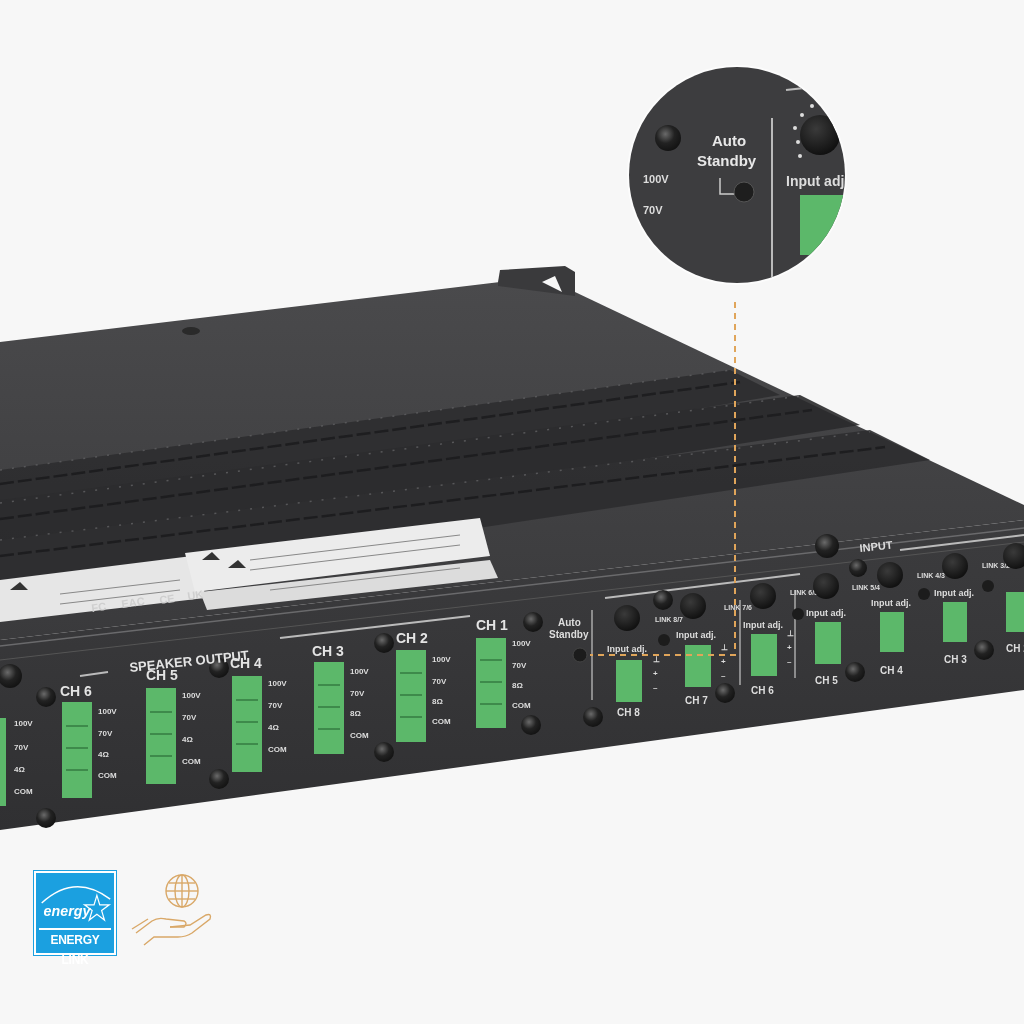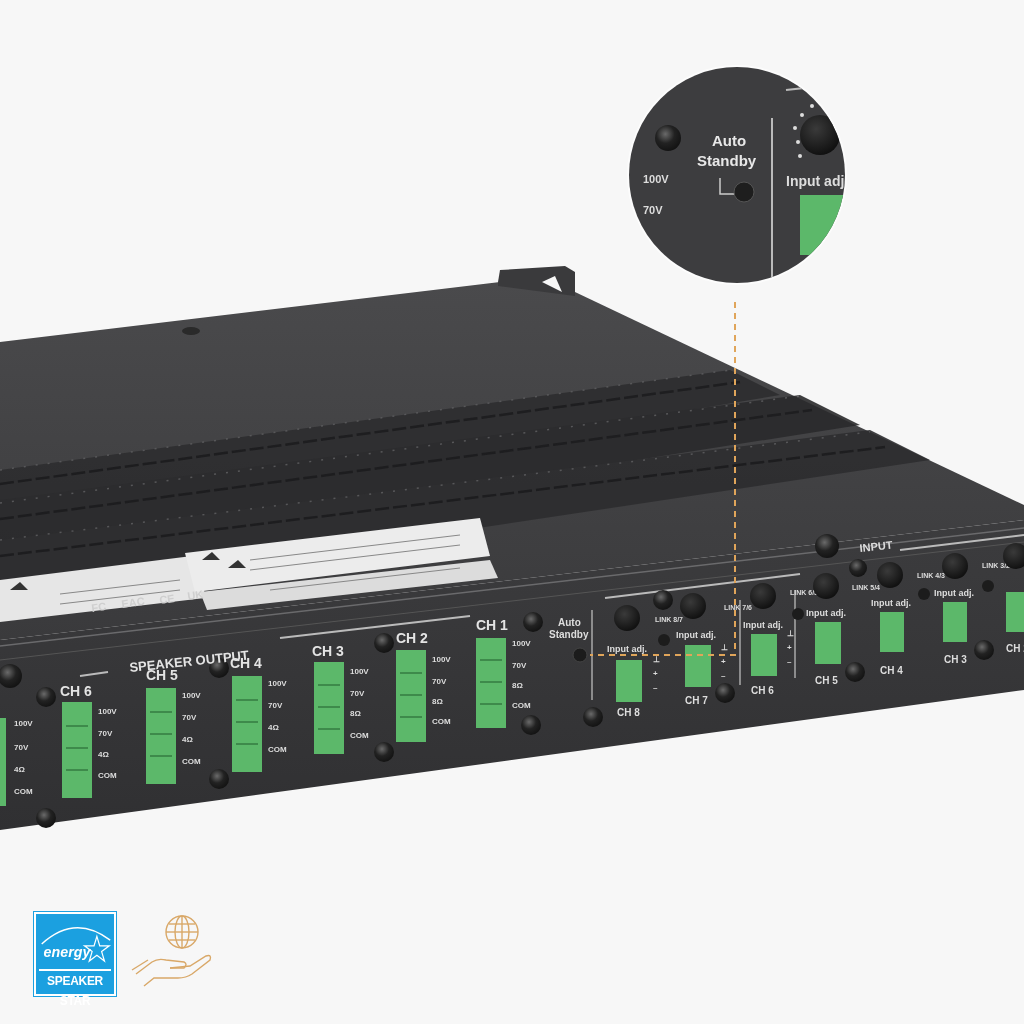--- a/index.html
+++ b/index.html
@@ -1,19 +1,19 @@
 <!DOCTYPE html>
 <html><head>
 <meta charset="utf-8">
 <style>
   html,body{margin:0;padding:0;}
   body{width:1024px;height:1024px;background:#f7f7f7;position:relative;overflow:hidden;font-family:"Liberation Sans",sans-serif;}
   .stage{position:absolute;left:0;top:0;width:1024px;height:1024px;}
   svg text{font-family:"Liberation Sans",sans-serif;font-weight:700;}
-  .logos{position:absolute;left:34px;top:912px;display:flex;gap:12px;align-items:center;}
+  .logos{position:absolute;left:34px;top:871px;display:flex;gap:12px;align-items:center;}
   .estar{width:82px;height:84px;background:#1ba0e0;position:relative;box-sizing:border-box;border:2px solid #fff;outline:1px solid #1ba0e0;}
   .estar .top{position:absolute;left:0;top:0;width:100%;height:58px;}
   .estar .bar{position:absolute;left:3px;right:3px;bottom:3px;height:20px;background:#1ba0e0;border-top:2px solid #fff;color:#fff;font-size:12px;font-weight:700;text-align:center;line-height:20px;letter-spacing:-0.3px;font-family:"Liberation Sans",sans-serif;}
   .hand{width:86px;height:84px;}
 </style>
 </head>
 <body>
 
 <div class="stage">
 <svg width="1024" height="1024" viewBox="0 0 1024 1024" xmlns="http://www.w3.org/2000/svg">
@@ -351,21 +351,21 @@
 </svg>
 </div>
 
 <div class="logos">
   <div class="estar">
     <svg class="top" viewBox="0 0 82 58">
       <path d="M6,30 Q41,-2 78,26" fill="none" stroke="#fff" stroke-width="1.5"></path>
       <text x="8" y="44" font-size="15" fill="#fff" font-style="italic" font-family="Liberation Serif, serif">energy</text>
       <polygon points="64,22 67,32 77,32 69,38 72,48 64,42 56,48 59,38 51,32 61,32" fill="none" stroke="#fff" stroke-width="1.3"></polygon>
     </svg>
-    <div class="bar">SPEAKER STAR</div>
+    <div class="bar">ENERGY LINK</div>
   </div>
   <svg class="hand" viewBox="0 0 86 84">
     <g fill="none" stroke="#d9a868" stroke-width="1.4">
       <circle cx="54" cy="20" r="16"></circle>
       <ellipse cx="54" cy="20" rx="7" ry="16"></ellipse>
       <line x1="54" y1="4" x2="54" y2="36"></line>
       <line x1="38" y1="20" x2="70" y2="20"></line>
       <line x1="41" y1="12" x2="67" y2="12"></line>
       <line x1="41" y1="28" x2="67" y2="28"></line>
       <path d="M8,62 L24,50 Q30,46 38,48 L56,50 Q60,52 56,56 L42,56"></path>

